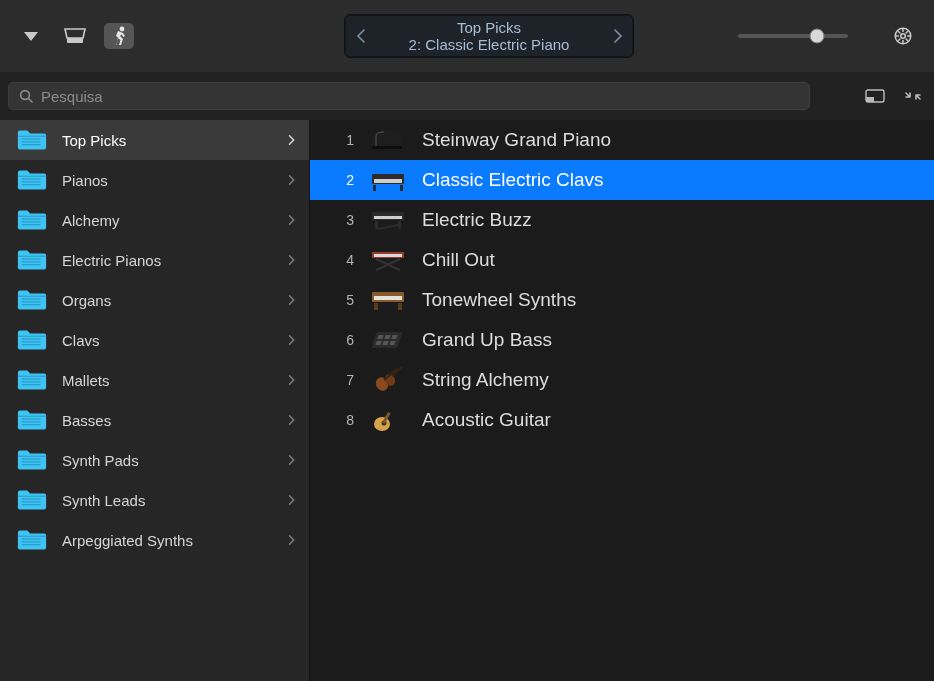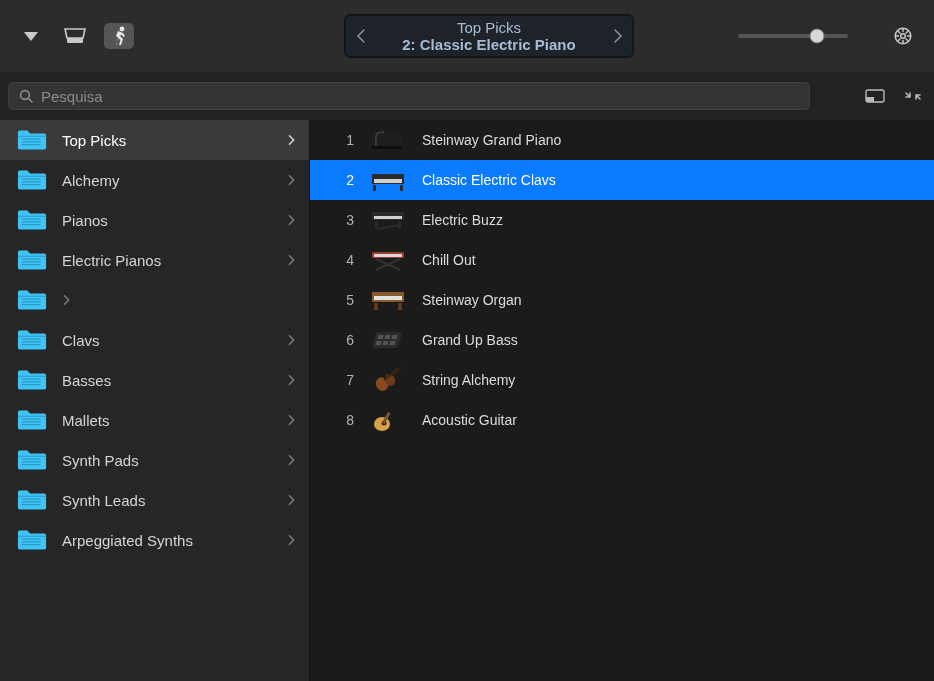--- a/index.html
+++ b/index.html
@@ -50,21 +50,21 @@
     color:#a7b8cc;
   }
   .display-arrow {
     width:30px; height:100%;
     display:flex; align-items:center; justify-content:center;
     color:#7f90a4;
   }
   .display-arrow svg { display:block; }
   .display-center { flex:1; text-align:center; line-height:1.15; }
   .display-line1 { font-size:15px; color:#a7bdd6; }
-  .display-line2 { font-size:15px; color:#a7bdd6;font-weight:bold; }
+  .display-line2 { font-size:15px; color:#a7bdd6; }
 
   .toolbar-spacer { flex:1; }
 
   .slider {
     width:110px; height:4px;
     background:#555;
     border-radius:2px;
     position:relative;
     margin-right:30px;
   }
@@ -171,21 +171,21 @@
     font-size:14px;
     color:#b3b3b3;
     flex-shrink:0;
   }
   .list-item.selected .list-index { color:#ffffff; }
   .list-thumb {
     width:40px; height:28px;
     display:flex; align-items:center; justify-content:center;
     flex-shrink:0;
   }
-  .list-label { font-size:14px; }
+  .list-label { font-size:19px; }
 
 </style>
 </head>
 <body>
 
 <div class="toolbar">
   <div class="toolbar-left">
     <div class="icon-btn">
       <div class="tri-down"></div>
     </div>
@@ -274,74 +274,75 @@
         </svg>
         <span class="sidebar-label">Top Picks</span>
         <svg class="sidebar-chevron" viewBox="0 0 8 12">
           <use href="#svg-chevron"></use>
         </svg>
       </div>
       <div class="sidebar-item">
         <svg class="folder-icon" viewBox="0 0 34 24">
           <use href="#svg-folder"></use>
         </svg>
+        <span class="sidebar-label">Pianos</span>
+        <svg class="sidebar-chevron" viewBox="0 0 8 12">
+          <use href="#svg-chevron"></use>
+        </svg>
+      </div>
+      <div class="sidebar-item">
+        <svg class="folder-icon" viewBox="0 0 34 24">
+          <use href="#svg-folder"></use>
+        </svg>
         <span class="sidebar-label">Alchemy</span>
         <svg class="sidebar-chevron" viewBox="0 0 8 12">
           <use href="#svg-chevron"></use>
         </svg>
       </div>
       <div class="sidebar-item">
         <svg class="folder-icon" viewBox="0 0 34 24">
           <use href="#svg-folder"></use>
         </svg>
-        <span class="sidebar-label">Pianos</span>
-        <svg class="sidebar-chevron" viewBox="0 0 8 12">
-          <use href="#svg-chevron"></use>
-        </svg>
-      </div>
-      <div class="sidebar-item">
-        <svg class="folder-icon" viewBox="0 0 34 24">
-          <use href="#svg-folder"></use>
-        </svg>
         <span class="sidebar-label">Electric Pianos</span>
         <svg class="sidebar-chevron" viewBox="0 0 8 12">
           <use href="#svg-chevron"></use>
         </svg>
       </div>
       <div class="sidebar-item">
         <svg class="folder-icon" viewBox="0 0 34 24">
           <use href="#svg-folder"></use>
         </svg>
+        <span class="sidebar-label">Organs</span>
         <svg class="sidebar-chevron" viewBox="0 0 8 12">
           <use href="#svg-chevron"></use>
         </svg>
       </div>
       <div class="sidebar-item">
         <svg class="folder-icon" viewBox="0 0 34 24">
           <use href="#svg-folder"></use>
         </svg>
         <span class="sidebar-label">Clavs</span>
         <svg class="sidebar-chevron" viewBox="0 0 8 12">
           <use href="#svg-chevron"></use>
         </svg>
       </div>
       <div class="sidebar-item">
         <svg class="folder-icon" viewBox="0 0 34 24">
           <use href="#svg-folder"></use>
         </svg>
+        <span class="sidebar-label">Mallets</span>
+        <svg class="sidebar-chevron" viewBox="0 0 8 12">
+          <use href="#svg-chevron"></use>
+        </svg>
+      </div>
+      <div class="sidebar-item">
+        <svg class="folder-icon" viewBox="0 0 34 24">
+          <use href="#svg-folder"></use>
+        </svg>
         <span class="sidebar-label">Basses</span>
-        <svg class="sidebar-chevron" viewBox="0 0 8 12">
-          <use href="#svg-chevron"></use>
-        </svg>
-      </div>
-      <div class="sidebar-item">
-        <svg class="folder-icon" viewBox="0 0 34 24">
-          <use href="#svg-folder"></use>
-        </svg>
-        <span class="sidebar-label">Mallets</span>
         <svg class="sidebar-chevron" viewBox="0 0 8 12">
           <use href="#svg-chevron"></use>
         </svg>
       </div>
       <div class="sidebar-item">
         <svg class="folder-icon" viewBox="0 0 34 24">
           <use href="#svg-folder"></use>
         </svg>
         <span class="sidebar-label">Synth Pads</span>
         <svg class="sidebar-chevron" viewBox="0 0 8 12">
@@ -404,21 +405,21 @@
         </span>
         <span class="list-label">Chill Out</span>
       </div>
       <div class="list-item">
         <span class="list-index">5</span>
         <span class="list-thumb">
           <svg width="40" height="28" viewBox="0 0 40 28">
             <use href="#thumb-organ"></use>
           </svg>
         </span>
-        <span class="list-label">Steinway Organ</span>
+        <span class="list-label">Tonewheel Synths</span>
       </div>
       <div class="list-item">
         <span class="list-index">6</span>
         <span class="list-thumb">
           <svg width="40" height="28" viewBox="0 0 40 28">
             <use href="#thumb-pad"></use>
           </svg>
         </span>
         <span class="list-label">Grand Up Bass</span>
       </div>

